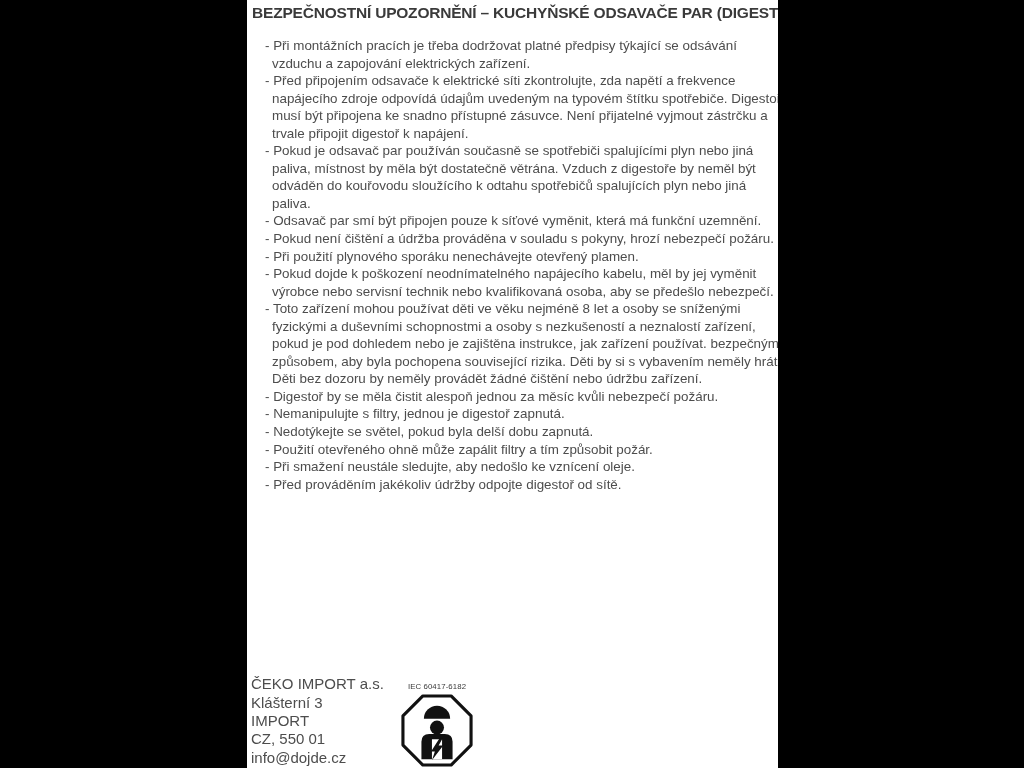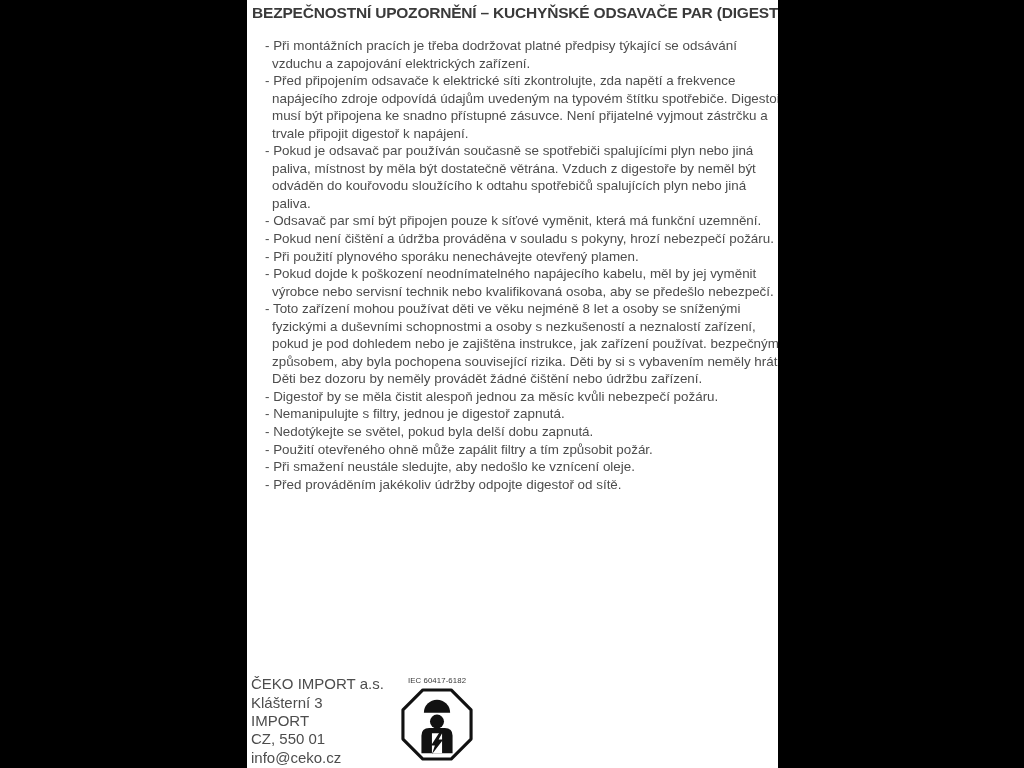--- a/index.html
+++ b/index.html
@@ -46,21 +46,21 @@
   }
   .footer-company {
     position: absolute;
     left: 4px; bottom: 1px;
     font-size: 15px;
     line-height: 18.35px;
     color: #4d4d4d;
   }
   .symbol {
     position: absolute;
-    left: 152px; bottom: 7px;
+    left: 152px; bottom: 1px;
     width: 76px;
     text-align: center;
   }
   .symbol-label {
     font-size: 7.8px;
     letter-spacing: 0.1px;
     color: #3a3a3a;
     margin-bottom: 3px;
     white-space: nowrap;
   }
@@ -89,21 +89,21 @@
       <p class="w">- Použití otevřeného ohně může zapálit filtry a tím způsobit požár.</p>
       <p class="w">- Při smažení neustále sledujte, aby nedošlo ke vznícení oleje.</p>
       <p class="w">- Před prováděním jakékoliv údržby odpojte digestoř od sítě.</p>
     </div>
 
     <div class="footer-company">
       <div>ČEKO IMPORT a.s.</div>
       <div>Klášterní 3</div>
       <div>IMPORT</div>
       <div>CZ, 550 01</div>
-      <div>info@ceko.cz</div>
+      <div>info@dojde.cz</div>
     </div>
 
     <div class="symbol">
       <div class="symbol-label">IEC 60417-6182</div>
       <svg width="72" height="73" viewBox="0 0 74 75" aria-hidden="true">
 
         <polygon points="22.5,2 51.5,2 72,22.5 72,52.5 51.5,73 22.5,73 2,52.5 2,22.5" fill="#ffffff" stroke="#111111" stroke-width="3.2" stroke-linejoin="round"></polygon>
 
         <path d="M 23.5 25.5 A 13.5 13.5 0 0 1 50.5 25.5 Z" fill="#111111"></path>
 

